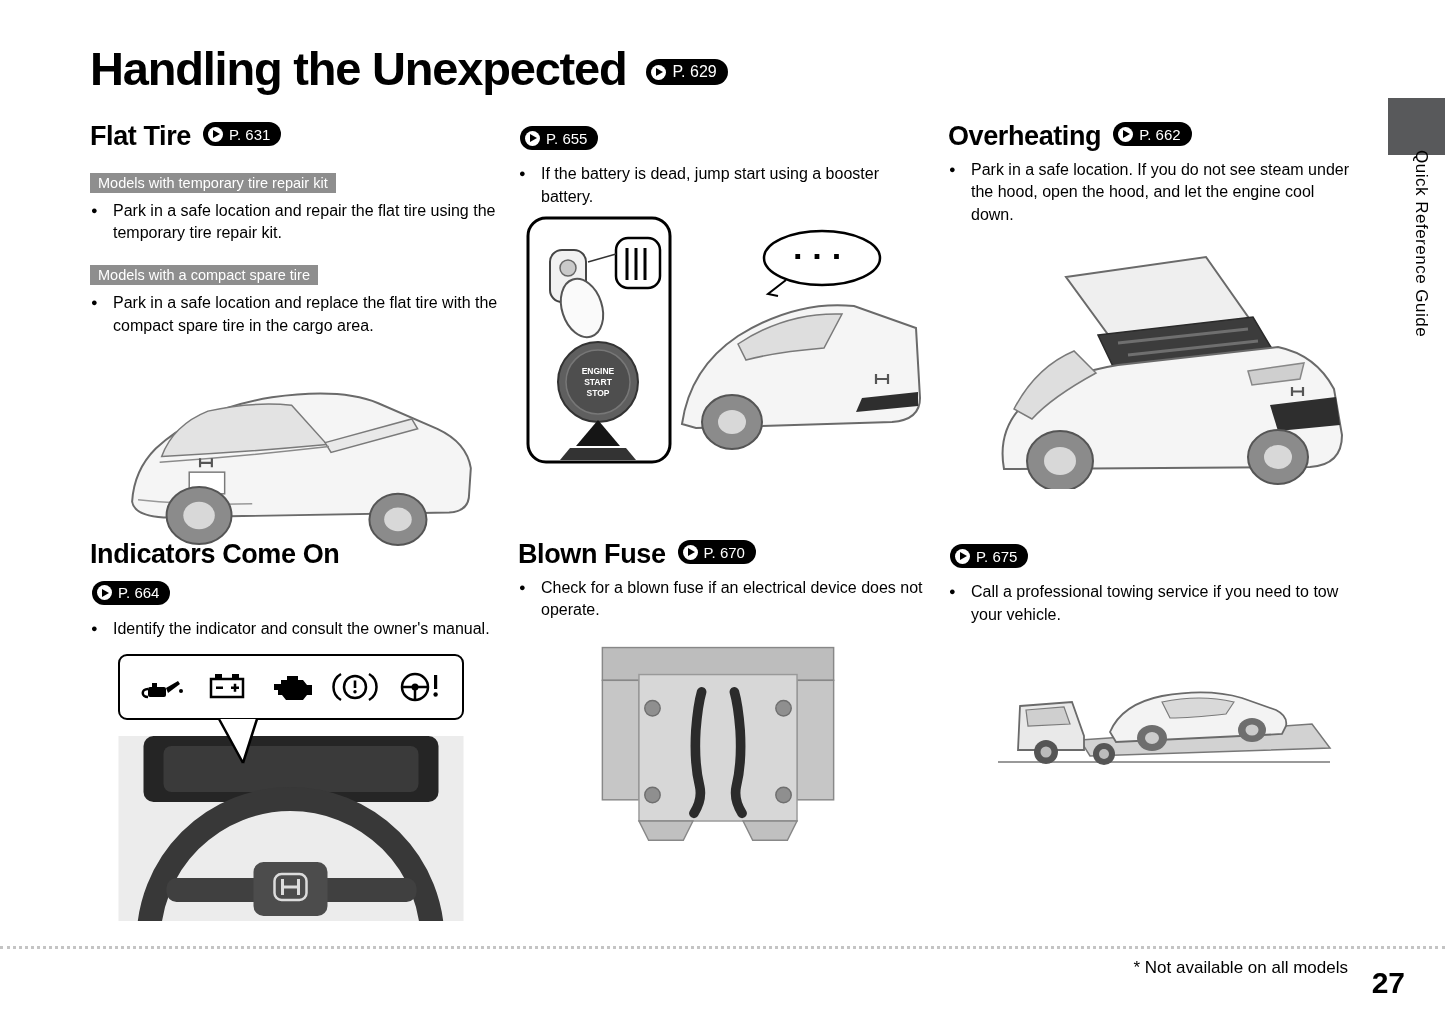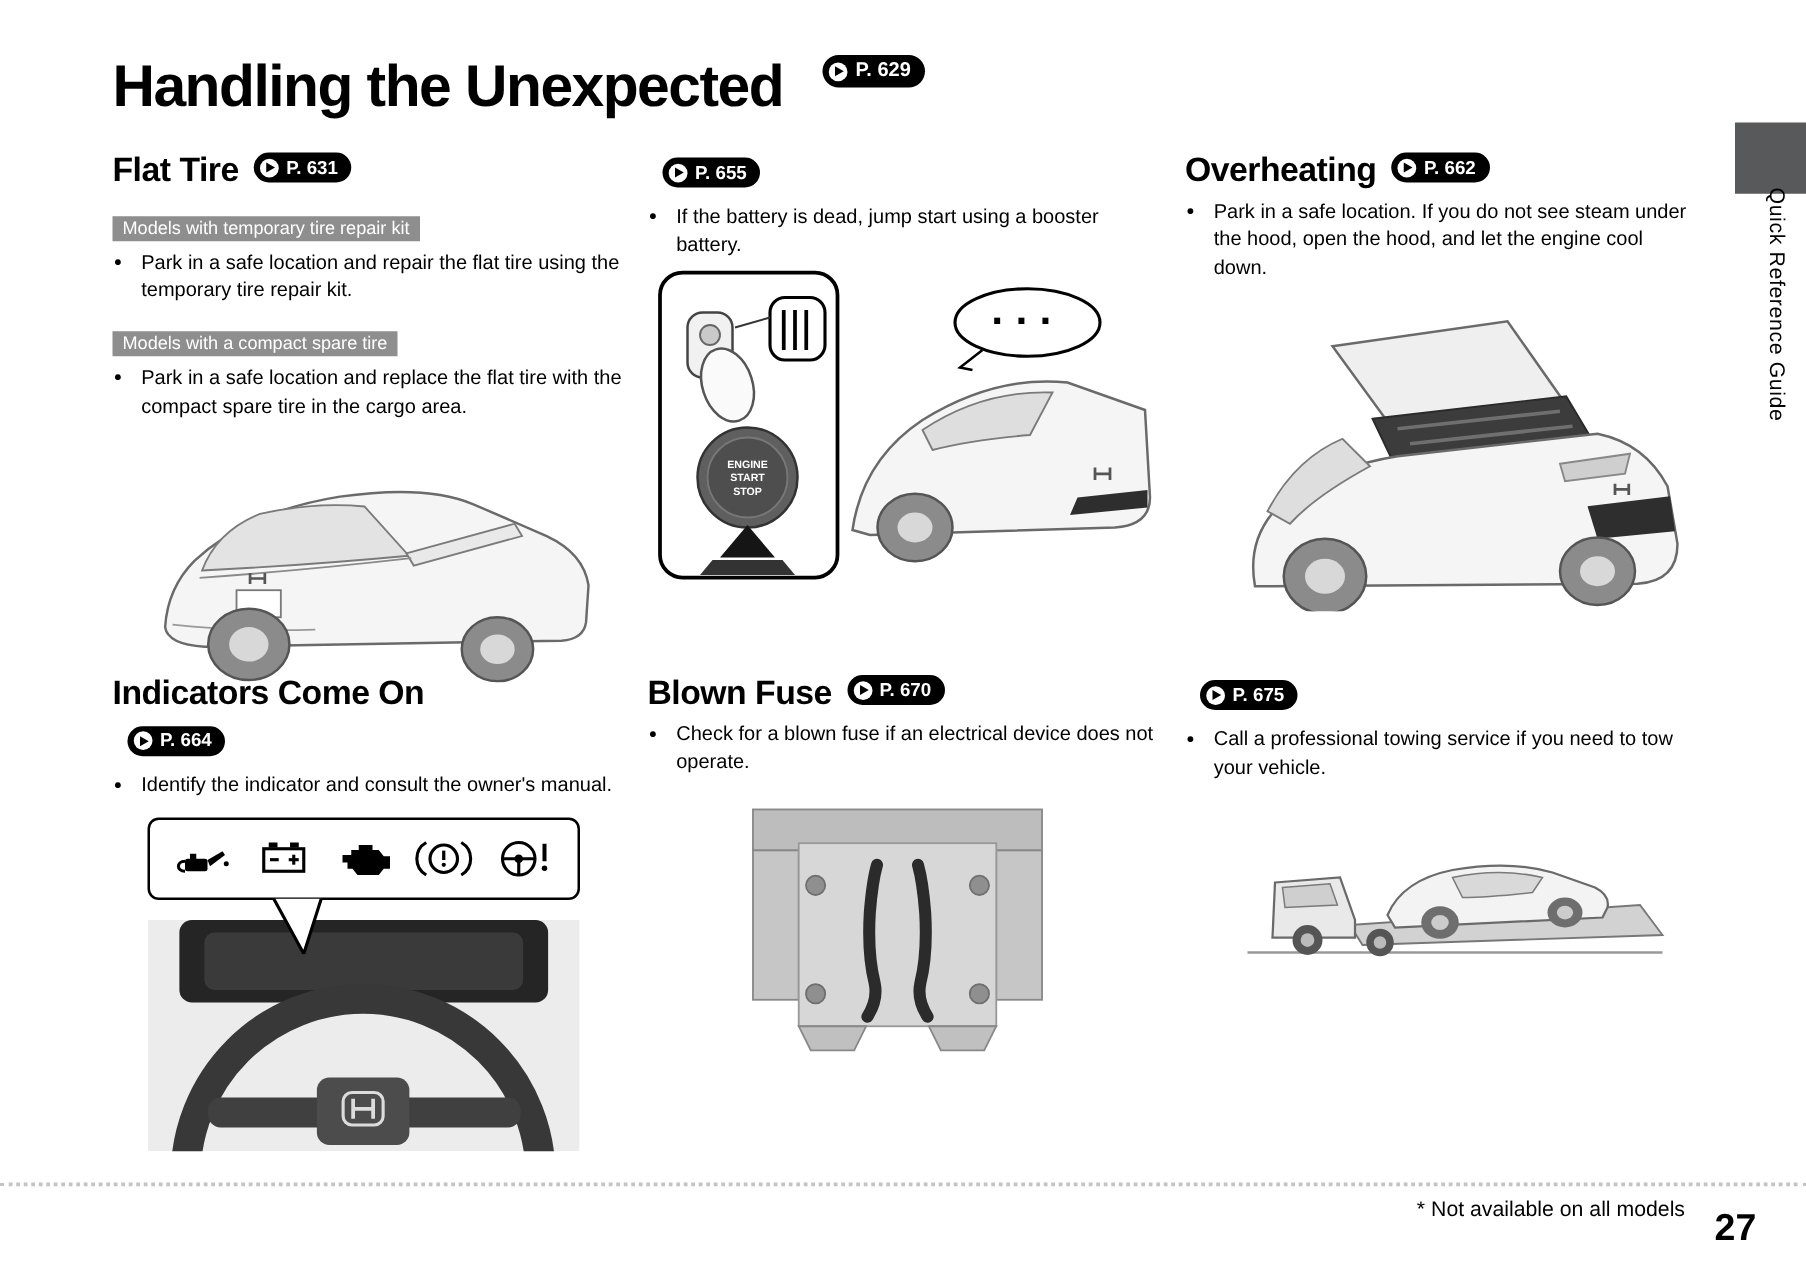--- a/index.html
+++ b/index.html
@@ -1,29 +1,29 @@
 <!DOCTYPE html>
 <html style="--badge-bg: #000000; --label-bg: #8e8e8e; --tab-bg: #58595b;"><head>
 <meta charset="utf-8">
 <style>
   *{box-sizing:border-box;margin:0;padding:0}
   html,body{width:1445px;height:1019px}
   body{background:#fff;font-family:"Liberation Sans","DejaVu Sans",sans-serif;color:#000;position:relative;overflow:hidden}
   .page{position:absolute;inset:0}
 
-  .title-row{position:absolute;left:90px;top:44px;display:flex;gap:32px}
+  .title-row{position:absolute;left:90px;top:44px;display:flex;align-items:flex-end;gap:20px}
   .title{font-size:47px;font-weight:700;letter-spacing:-1.2px;line-height:1.05}
 
   .badge{display:inline-flex;align-items:center;gap:6px;background:var(--badge-bg,#000);color:#fff;
-         border-radius:13px;padding:2px 11px 2px 5px;font-size:15px;font-weight:700;white-space:nowrap;height:24px}
+         border-radius:13px;padding:2px 11px 2px 5px;font-size:15px;font-weight:400;white-space:nowrap;height:24px}
   .badge .arr{width:15px;height:15px;background:#fff;border-radius:50%;position:relative;flex:none}
   .badge .arr::after{content:"";position:absolute;left:5px;top:3.4px;border-left:7px solid #000;
          border-top:4.3px solid transparent;border-bottom:4.3px solid transparent}
   .title-row .badge{margin-bottom:8px;font-size:16px;height:26px;border-radius:14px}
-  .badge.standalone{margin:4px 12px 9px}
+  .badge.standalone{margin:4px 2px 9px}
 
   .sec{position:absolute;width:410px}
   #sec-flat{left:90px;top:122px}
   #sec-engine{left:518px;top:122px}
   #sec-over{left:948px;top:122px}
   #sec-ind{left:90px;top:540px}
   #sec-fuse{left:518px;top:540px}
   #sec-tow{left:948px;top:540px}
 
   .h2row{display:flex;gap:12px;margin-bottom:7px}

